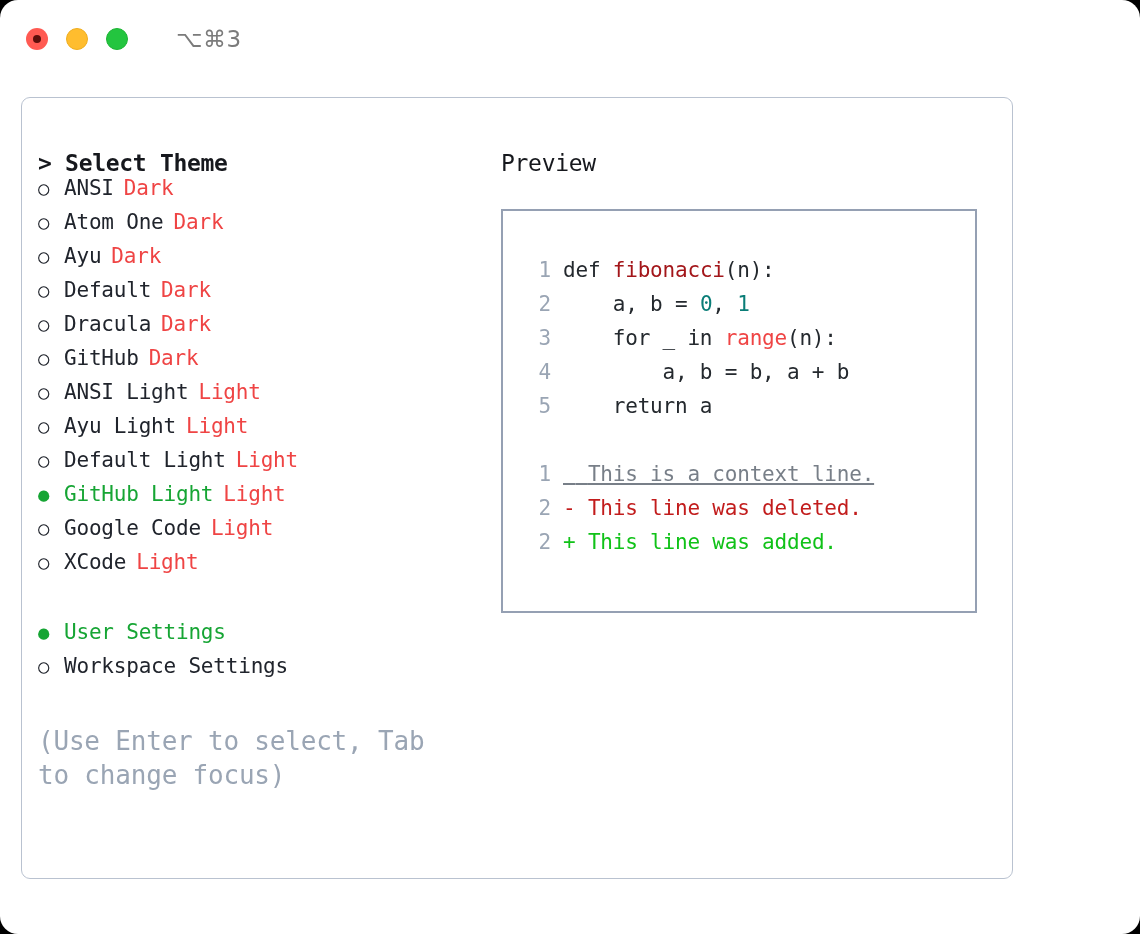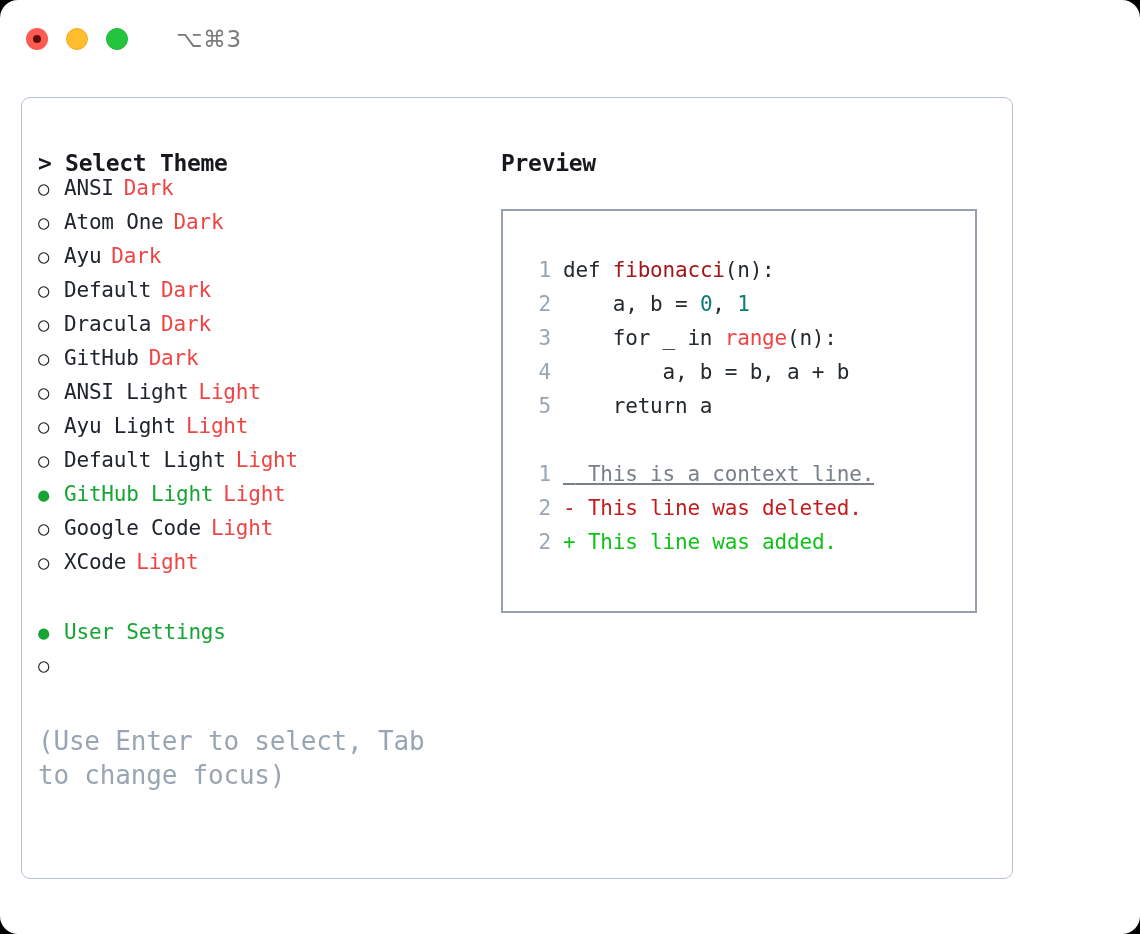--- a/index.html
+++ b/index.html
@@ -149,21 +149,21 @@
 
   
   .right-col {
     position: absolute;
     left: 479px;
     top: 52px;
     width: 495px;
   }
   .preview-title {
     font-size: 23px;
-    font-weight: bold;
+    font-weight: normal;
     color: #16181d;
     letter-spacing: -0.3px;
     margin-bottom: 33px;
   }
   .preview-box {
     width: 476px;
     height: 404px;
     border: 2px solid #95a0b3;
     box-sizing: border-box;
     background: #ffffff;
@@ -298,20 +298,21 @@
 
         <div class="subsection">
 
           <div class="opt-row selected">
             <span class="bullet sel">●</span>
             <span class="opt-label">User Settings</span>
           </div>
 
           <div class="opt-row">
             <span class="bullet">○</span>
+            <span class="opt-label">Workspace Settings</span>
           </div>
         </div>
 
         <div class="hint">(Use Enter to select, Tab to change focus)</div>
 
       </div>
 
       <div class="right-col">
         <div class="preview-title">Preview</div>
 

